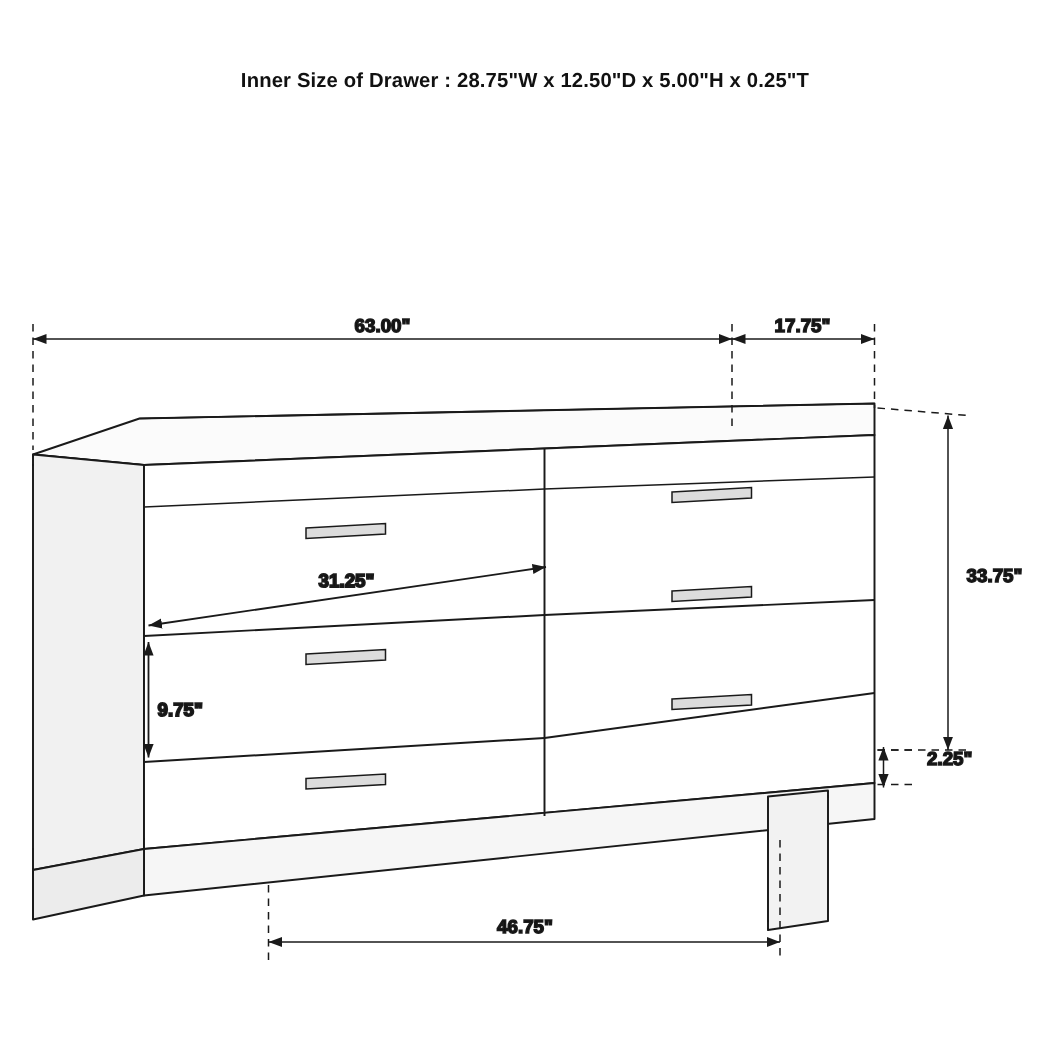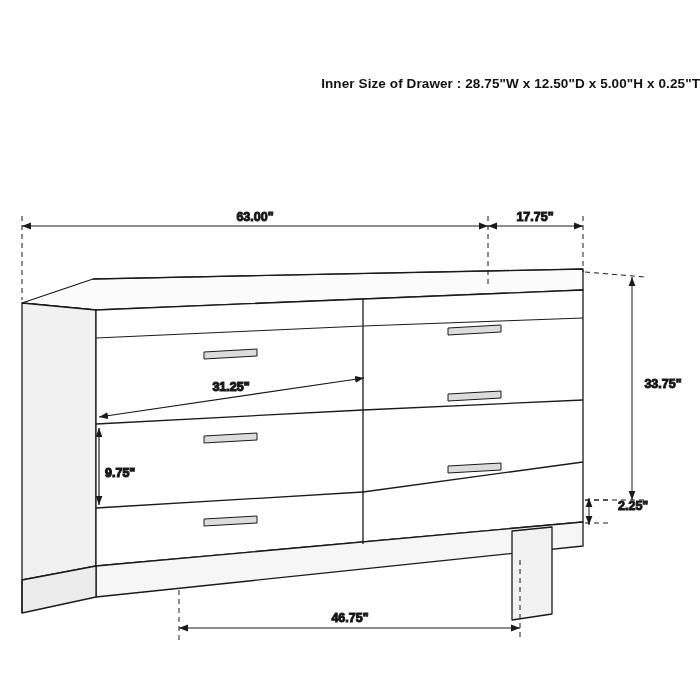--- a/index.html
+++ b/index.html
@@ -15,24 +15,24 @@
     position: relative;
     overflow: hidden;
   }
   #stage {
     position: relative;
     width: 700px;
     height: 700px;
   }
   #title {
     position: absolute;
-    top: 76px;
+    top: 46px;
     left: 0;
     width: 700px;
-    text-align: right;
+    text-align: center;
     font-size: 13.5px;
     font-weight: bold;
     letter-spacing: 0.1px;
     color: #111;
   }
   svg#diagram {
     position: absolute;
     top: 0;
     left: 0;
   }

